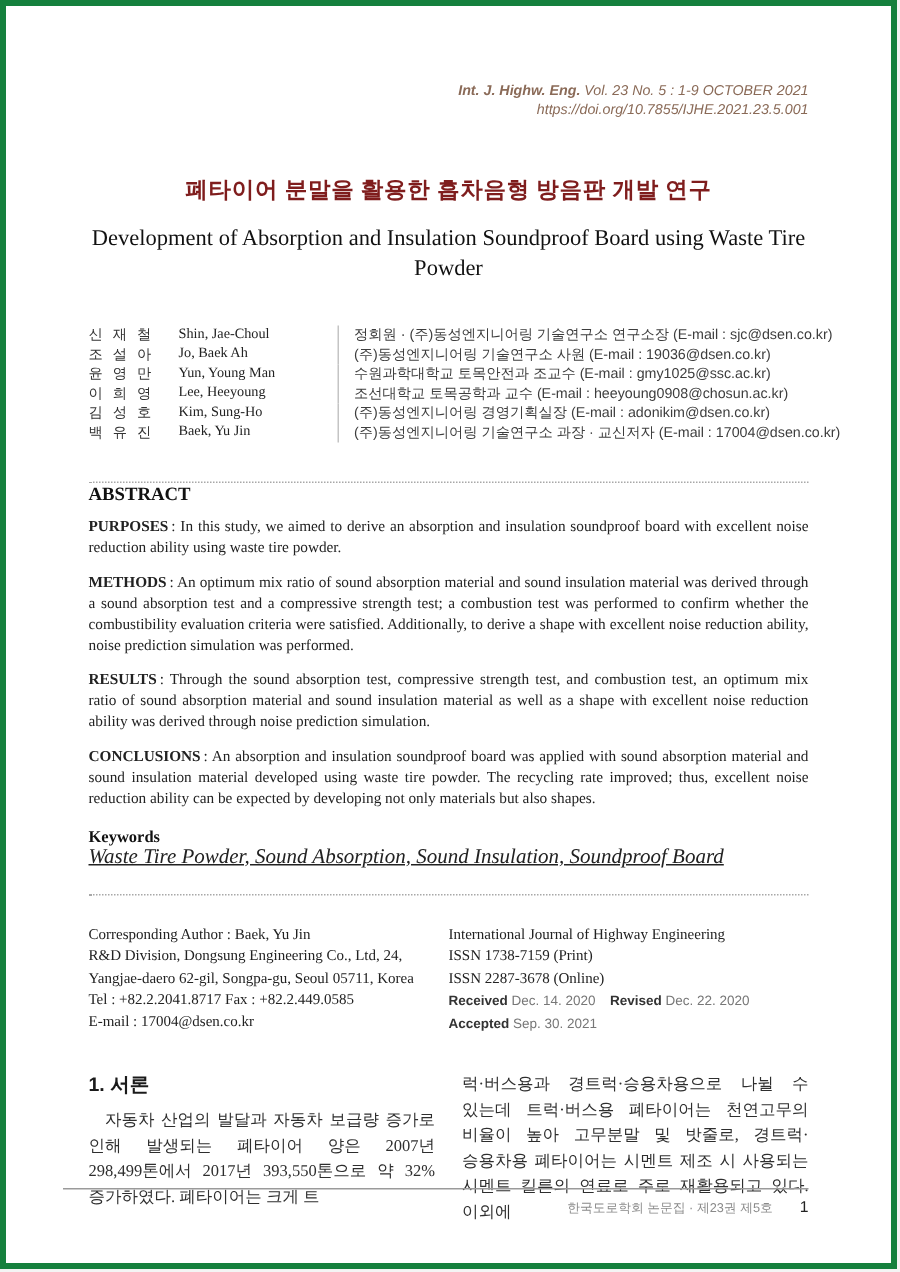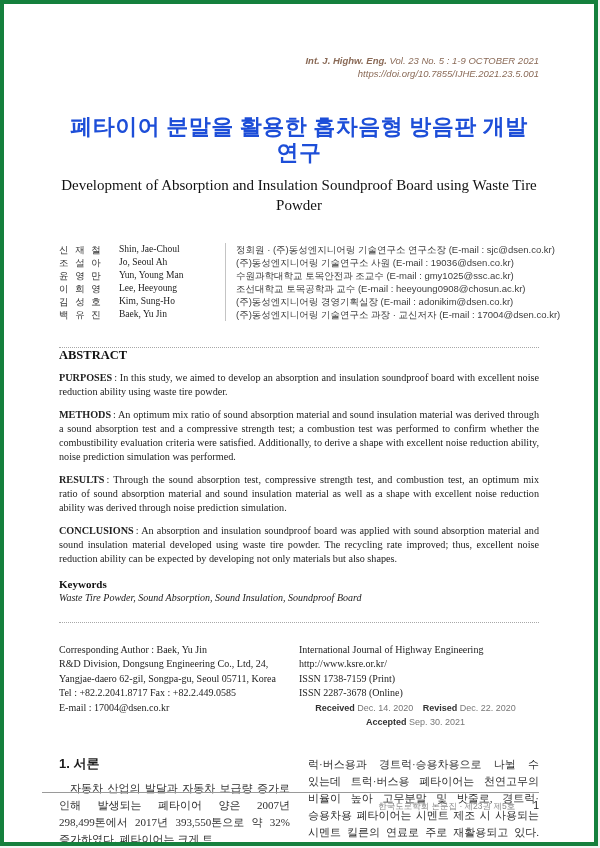--- a/index.html
+++ b/index.html
@@ -30,23 +30,23 @@
     color:#8a6a57;
   }
   .jheader .jname{font-weight:bold;}
   .jheader .doi{font-weight:normal;}
 
   
   .title-kr{
     margin-top:34px;
     text-align:center;
     font-weight:bold;
-    font-size:22px;
+    font-size:15px;
     line-height:26px;
-    color:#1d4ed8;
+    color:#7f1d1d;
     letter-spacing:0.5px;
   }
   .title-en{
     margin-top:9px;
     text-align:center;
     font-size:15px;
     line-height:20px;
     color:#111;
   }
 
@@ -85,33 +85,33 @@
   .abs-p{
     margin:8px 0 0 0;
     font-size:10.2px;
     line-height:14.3px;
     text-align:justify;
     color:#222;
   }
   .abs-label{font-weight:bold;}
   .abs-text{margin-left:2px;}
   .kw-heading{margin-top:10px;font-size:11px;font-weight:bold;line-height:14px;color:#111;}
-  .kw-text{font-style:italic;font-size:10px;line-height:14px;color:#222;}
+  .kw-text{font-style:italic;font-size:14px;line-height:14px;color:#222;text-decoration:underline;}
 
   
   .info-cols{
     display:flex;
     margin-top:20px;
     font-size:10px;
     line-height:14.5px;
     color:#222;
   }
   .info-left{width:50%;}
   .info-right{width:50%;}
-  .received-line{font-family:"Liberation Sans", sans-serif;font-size:9px;text-align:center;}
+  .received-line{font-family:"Liberation Sans", sans-serif;font-size:9px;}
   .ri-label{font-weight:bold;color:#333;}
   .ri-date{color:#777;margin-right:7px;}
 
   
   .intro{margin-top:26px;display:flex;column-gap:18px;}
   .intro-col{width:236px;}
   .intro-heading{
     font-family:"Liberation Sans", sans-serif;
     font-weight:bold;font-size:13px;line-height:16px;color:#1a1a1a;
     margin-bottom:8px;
@@ -161,21 +161,21 @@
     <div class="title-en">Development of Absorption and Insulation Soundproof Board using Waste Tire Powder</div>
 
     <div class="authors">
       <div class="author-row">
         <span class="a-kr">신 재 철</span>
         <span class="a-ro">Shin, Jae-Choul</span>
         <span class="a-aff">정회원 · (주)동성엔지니어링 기술연구소 연구소장 (E-mail : sjc@dsen.co.kr)</span>
       </div>
       <div class="author-row">
         <span class="a-kr">조 설 아</span>
-        <span class="a-ro">Jo, Seoul Ah</span>
+        <span class="a-ro">Jo, Baek Ah</span>
         <span class="a-aff">(주)동성엔지니어링 기술연구소 사원 (E-mail : 19036@dsen.co.kr)</span>
       </div>
       <div class="author-row">
         <span class="a-kr">윤 영 만</span>
         <span class="a-ro">Yun, Young Man</span>
         <span class="a-aff">수원과학대학교 토목안전과 조교수 (E-mail : gmy1025@ssc.ac.kr)</span>
       </div>
       <div class="author-row">
         <span class="a-kr">이 희 영</span>
         <span class="a-ro">Lee, Heeyoung</span>
@@ -190,41 +190,40 @@
         <span class="a-kr">백 유 진</span>
         <span class="a-ro">Baek, Yu Jin</span>
         <span class="a-aff">(주)동성엔지니어링 기술연구소 과장 · 교신저자 (E-mail : 17004@dsen.co.kr)</span>
       </div>
     </div>
 
     <hr class="dotted-rule rule1">
 
     <div class="abstract">
       <div class="abs-heading">ABSTRACT</div>
-      <p class="abs-p"><span class="abs-label">PURPOSES</span><span class="abs-text">: In this study, we aimed to develop an absorption and insulation soundproof board with excellent noise reduction ability using waste tire powder.</span></p>
+      <p class="abs-p"><span class="abs-label">PURPOSES</span><span class="abs-text">: In this study, we aimed to derive an absorption and insulation soundproof board with excellent noise reduction ability using waste tire powder.</span></p>
       <p class="abs-p"><span class="abs-label">METHODS</span><span class="abs-text">: An optimum mix ratio of sound absorption material and sound insulation material was derived through a sound absorption test and a compressive strength test; a combustion test was performed to confirm whether the combustibility evaluation criteria were satisfied. Additionally, to derive a shape with excellent noise reduction ability, noise prediction simulation was performed.</span></p>
       <p class="abs-p"><span class="abs-label">RESULTS</span><span class="abs-text">: Through the sound absorption test, compressive strength test, and combustion test, an optimum mix ratio of sound absorption material and sound insulation material as well as a shape with excellent noise reduction ability was derived through noise prediction simulation.</span></p>
       <p class="abs-p"><span class="abs-label">CONCLUSIONS</span><span class="abs-text">: An absorption and insulation soundproof board was applied with sound absorption material and sound insulation material developed using waste tire powder. The recycling rate improved; thus, excellent noise reduction ability can be expected by developing not only materials but also shapes.</span></p>
       <div class="kw-heading">Keywords</div>
       <div class="kw-text">Waste Tire Powder, Sound Absorption, Sound Insulation, Soundproof Board</div>
     </div>
 
     <hr class="dotted-rule rule2">
 
     <div class="info-cols">
       <div class="info-left">
         <div>Corresponding Author : Baek, Yu Jin</div>
         <div>R&amp;D Division, Dongsung Engineering Co., Ltd, 24,</div>
         <div>Yangjae-daero 62-gil, Songpa-gu, Seoul 05711, Korea</div>
         <div>Tel : +82.2.2041.8717     Fax : +82.2.449.0585</div>
         <div>E-mail : 17004@dsen.co.kr</div>
       </div>
       <div class="info-right">
         <div>International Journal of Highway Engineering</div>
-        <div>http://www.ksre.or.kr/</div>
         <div>ISSN 1738-7159 (Print)</div>
         <div>ISSN 2287-3678 (Online)</div>
         <div class="received-line">
           <span class="ri-label">Received</span>
           <span class="ri-date">Dec. 14. 2020</span>
           <span class="ri-label">Revised</span>
           <span class="ri-date">Dec. 22. 2020</span>
           <span class="ri-label">Accepted</span>
           <span class="ri-date">Sep. 30. 2021</span>
         </div>

